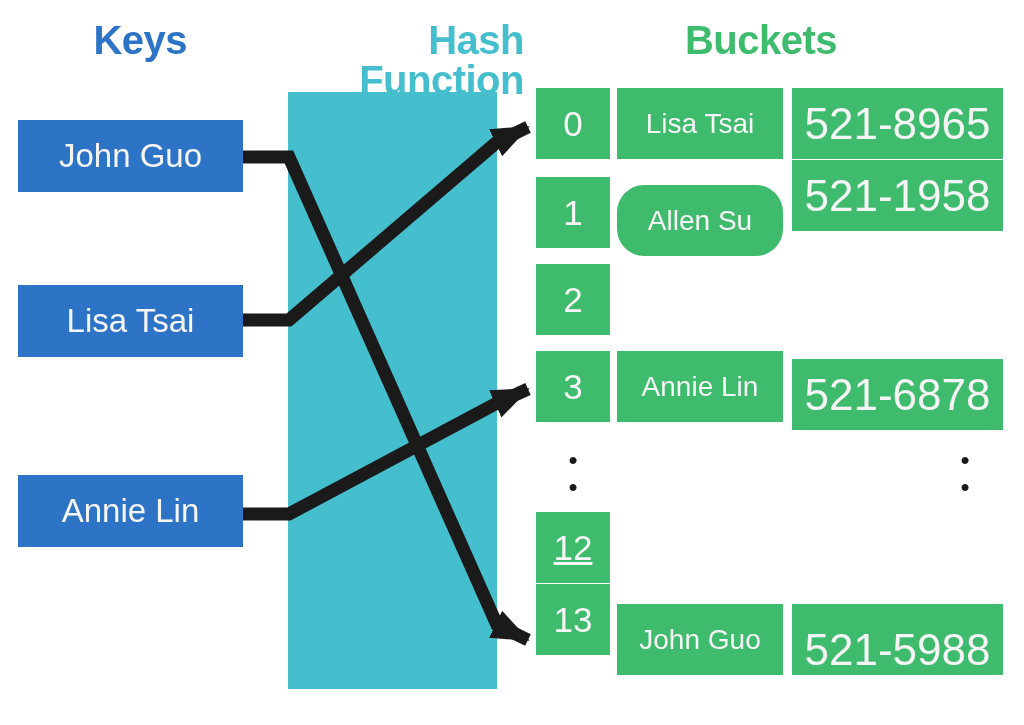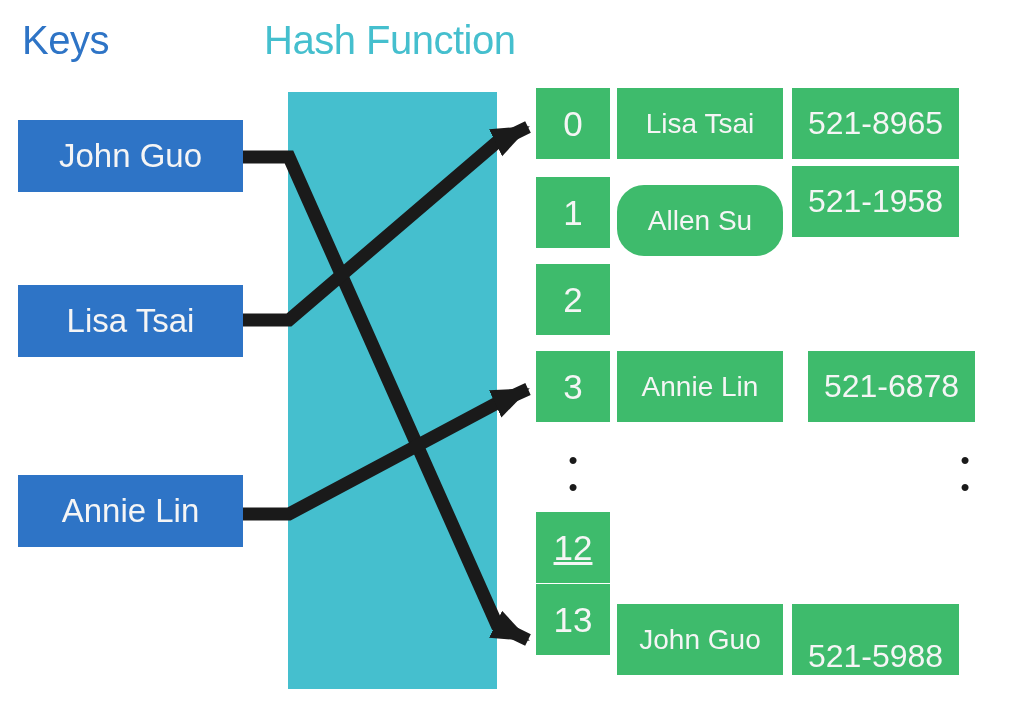--- a/index.html
+++ b/index.html
@@ -1,59 +1,60 @@
 <!DOCTYPE html>
 <html style="--keys-blue: #2E74C6; --hash-cyan: #45BFCE; --bucket-green: #3EBB6C; --arrow-black: #1A1A1A; --box-text: #F5F5F5;"><head>
 <meta charset="utf-8">
 <style>
   html,body{margin:0;padding:0;background:#ffffff;}
   .canvas{
     position:relative;width:1024px;height:725px;background:#ffffff;
     font-family:"Liberation Sans",sans-serif;overflow:hidden;
   }
   .hdr{
-    position:absolute;top:20px;font-size:40px;font-weight:normal;
-    letter-spacing:-0.5px;text-align:left;line-height:1;
+    position:absolute;top:20px;font-size:40px;font-weight:bold;
+    letter-spacing:-0.5px;text-align:right;line-height:1;
   }
   .hdr-keys{left:22px;width:165px;color:var(--keys-blue);}
   .hdr-hash{left:264px;width:260px;color:var(--hash-cyan);}
   .hdr-buckets{left:657px;width:180px;color:var(--bucket-green);}
   .hash-rect{
     position:absolute;left:288px;top:92px;width:209px;height:597px;
     background:var(--hash-cyan);
   }
   .key-box{
     position:absolute;left:18px;width:225px;height:72px;
     background:var(--keys-blue);color:var(--box-text);
     display:flex;align-items:center;justify-content:center;
     font-size:33px;
   }
   .cell{
     position:absolute;height:71px;background:var(--bucket-green);
     color:var(--box-text);display:flex;align-items:center;justify-content:center;
   }
   .cell.idx{left:536px;width:74px;font-size:35px;}
   .cell.name{left:617px;width:166px;font-size:28px;}
-  .cell.phone{left:792px;width:167px;font-size:32px;}
+  .cell.phone{left:792px;width:211px;font-size:44px;}
   .arrows{position:absolute;left:0;top:0;pointer-events:none;}
   .arrow-path{fill:none;stroke:var(--arrow-black);stroke-width:13;stroke-linejoin:miter;}
   .dots{
     position:absolute;top:447px;width:40px;text-align:center;
     font-size:26px;line-height:27px;color:var(--arrow-black);white-space:pre;
   }
   .dots-left{left:553px;}
   .dots-right{left:945px;}
 </style>
 </head>
 <body>
 
 <div class="canvas">
 
   <div class="hdr hdr-keys">Keys</div>
   <div class="hdr hdr-hash">Hash Function</div>
+  <div class="hdr hdr-buckets">Buckets</div>
 
   <div class="hash-rect"></div>
 
   <div id="keys-column">
       <div class="key-box" style="top: 120px;">
         <span>John Guo</span>
       </div>
       <div class="key-box" style="top: 285px;">
         <span>Lisa Tsai</span>
       </div>
@@ -70,33 +71,33 @@
       </div>
       <div class="cell phone" style="top: 88px;">
         <span>521-8965</span>
       </div>
       <div class="cell idx" style="top: 177px;">
         <span>1</span>
       </div>
       <div class="cell name" style="top: 185px; border-radius: 27px;">
         <span>Allen Su</span>
       </div>
-      <div class="cell phone" style="top: 166px;">
+      <div class="cell phone" style="top: 160px;">
         <span>521-1958</span>
       </div>
       <div class="cell idx" style="top: 264px;">
         <span>2</span>
       </div>
       <div class="cell idx" style="top: 351px;">
         <span>3</span>
       </div>
       <div class="cell name" style="top: 351px;">
         <span>Annie Lin</span>
       </div>
-      <div class="cell phone" style="top: 351px; margin-left: 16px;">
+      <div class="cell phone" style="top: 359px;">
         <span>521-6878</span>
       </div>
       <div class="cell idx" style="top: 512px; text-decoration: underline;">
         <span>12</span>
       </div>
       <div class="cell idx" style="top: 584px;">
         <span>13</span>
       </div>
       <div class="cell name" style="top: 604px;">
         <span>John Guo</span>

